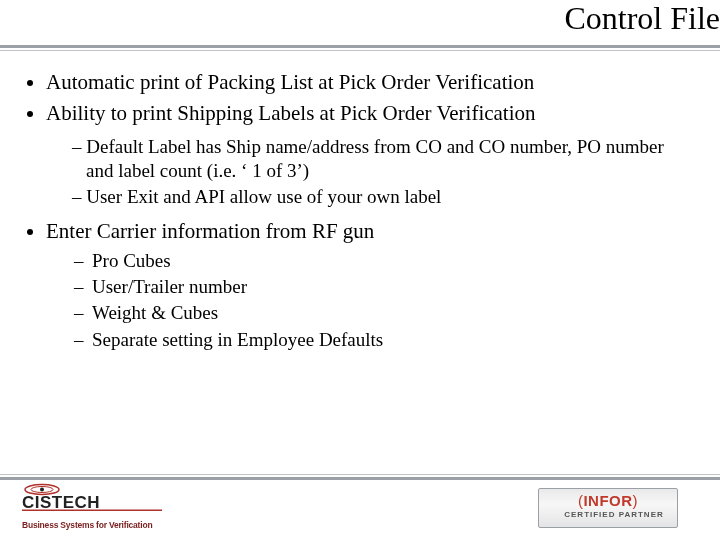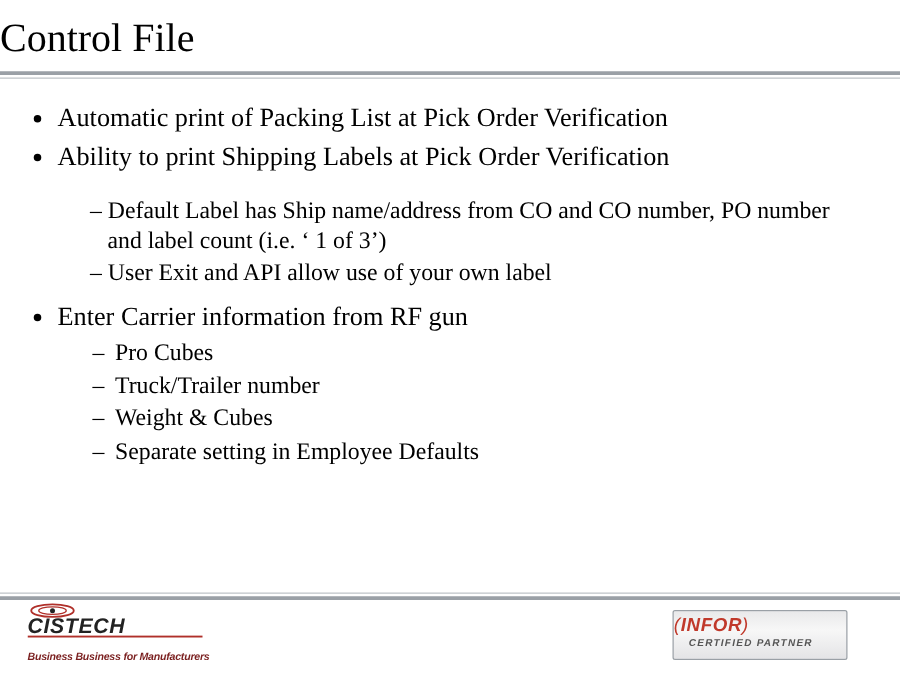--- a/index.html
+++ b/index.html
@@ -11,22 +11,22 @@
       color: #000;
       overflow: hidden;
     }
     .slide {
       position: relative;
       width: 720px;
       height: 540px;
       padding: 0;
     }
     .title-wrap {
-      text-align: left;
-      padding-top: 12px;
+      text-align: right;
+      padding-top: 0;
       padding-bottom: 6px;
     }
     .title {
       font-size: 32px;
       font-weight: 400;
     }
     .rule-top {
       height: 3px;
       background: #9aa0a6;
       width: 100%;
@@ -47,21 +47,21 @@
       list-style: disc;
       padding-left: 28px;
     }
     ul.level1 > li {
       margin-bottom: 4px;
     }
     ul.level2 {
       list-style: none;
       padding-left: 26px;
       font-size: 19px;
-      margin-top: 18px;
+      margin-top: 8px;
       margin-bottom: 8px;
     }
     ul.level2 > li::before {
       content: "– ";
     }
     ul.level2 > li {
       margin-bottom: 2px;
       text-indent: -14px;
       padding-left: 14px;
     }
@@ -95,21 +95,20 @@
       height: 3px;
       background: #9aa0a6;
       margin-top: 2px;
     }
     .logos {
       position: absolute;
       bottom: 6px;
       left: 0;
       width: 100%;
       height: 50px;
-      font-style: italic;
     }
     .logo-left {
       position: absolute;
       left: 22px;
       bottom: 4px;
       width: 170px;
     }
     .logo-left svg { width: 170px; height: 40px; }
     .logo-left .tag {
       font-family: Arial, Helvetica, sans-serif;
@@ -121,20 +120,21 @@
     }
     .logo-right {
       position: absolute;
       right: 42px;
       bottom: 6px;
       width: 140px;
       height: 40px;
       border: 1px solid #9aa0a6;
       background: linear-gradient(#e9e9ea, #f7f7f7 40%, #e4e4e6);
       border-radius: 2px;
+      text-align: center;
       padding-top: 3px;
       font-family: Arial, Helvetica, sans-serif;
     }
     .logo-right .brand {
       color: #c0392b;
       font-weight: 700;
       font-size: 15px;
       letter-spacing: 0.5px;
     }
     .logo-right .brand .bracket { font-weight: 400; }
@@ -165,21 +165,21 @@
         <span>Ability to print Shipping Labels at Pick Order Verification</span>
         <ul class="level2">
           <li><span>Default Label has Ship name/address from CO and CO number, PO number and label count (i.e. ‘ 1 of 3’)</span></li>
           <li><span>User Exit and API allow use of your own label</span></li>
         </ul>
       </li>
       <li class="spacer-before">
         <span>Enter Carrier information from RF gun</span>
         <ul class="level3">
           <li><span class="dash">–</span><span>Pro Cubes</span></li>
-          <li><span class="dash">–</span><span>Truck/Trailer number</span></li>
+          <li><span class="dash">–</span><span>User/Trailer number</span></li>
           <li><span class="dash">–</span><span>Weight &amp; Cubes</span></li>
           <li><span class="dash">–</span><span>Separate setting in Employee Defaults</span></li>
         </ul>
       </li>
     </ul>
   </div>
 
   <div class="footer-rule">
     <div class="r1"></div>
     <div class="r2"></div>
@@ -187,21 +187,21 @@
 
   <div class="logos">
     <div class="logo-left">
       <svg viewBox="0 0 340 70">
         <ellipse cx="40" cy="18" rx="34" ry="10" fill="none" stroke="#b0302a" stroke-width="3"></ellipse>
         <ellipse cx="40" cy="18" rx="22" ry="6" fill="none" stroke="#b0302a" stroke-width="2"></ellipse>
         <circle cx="40" cy="18" r="4" fill="#222"></circle>
         <text x="0" y="54" font-family="Arial Black, Arial, sans-serif" font-size="34" font-weight="900" fill="#222" letter-spacing="1">CISTECH</text>
         <rect x="0" y="58" width="280" height="3" fill="#b0302a"></rect>
       </svg>
-      <div class="tag">Business Business for Manufacturers</div>
+      <div class="tag">Business Systems for Verification</div>
     </div>
 
     <div class="logo-right">
       <div class="brand">
         <span class="bracket">(</span><span>INFOR</span><span class="bracket">)</span>
       </div>
       <div class="sub">CERTIFIED PARTNER</div>
     </div>
   </div>
 

